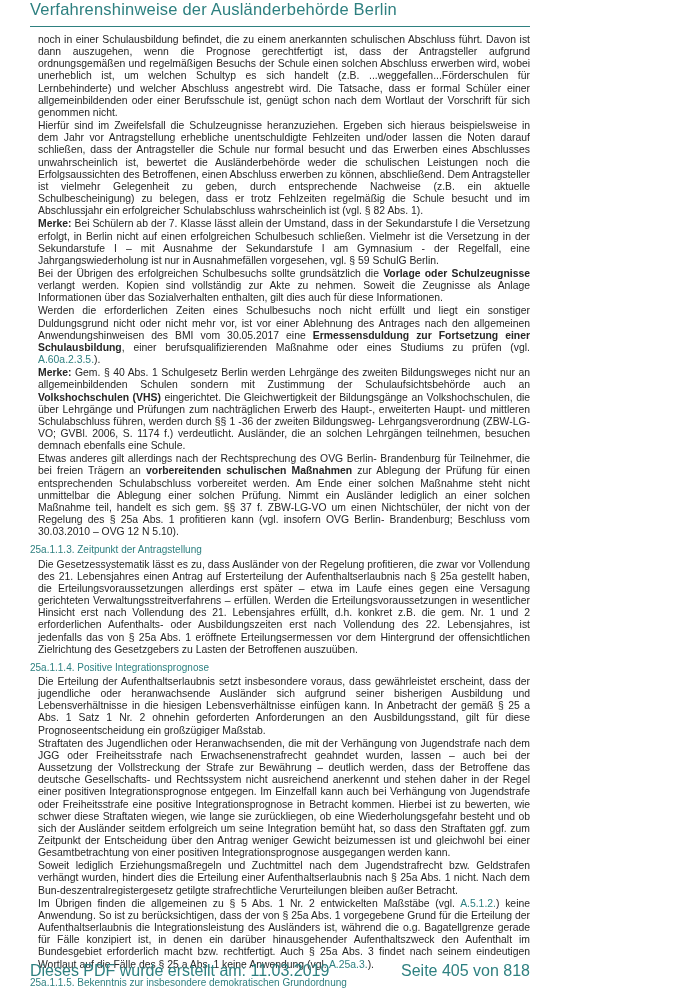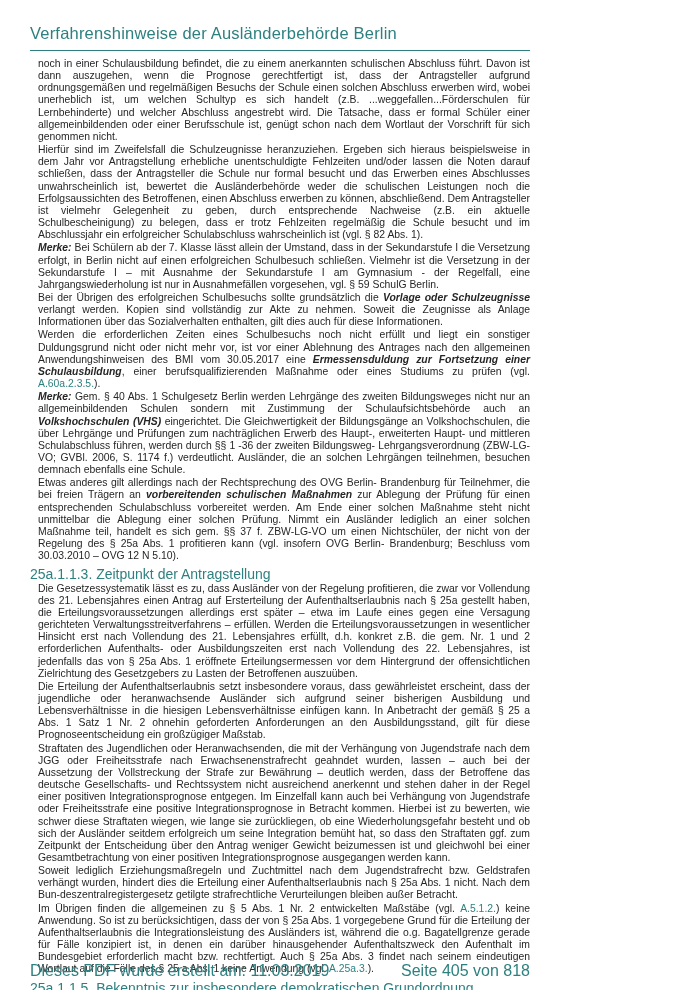--- a/index.html
+++ b/index.html
@@ -5,21 +5,21 @@
 <style>
   * { margin: 0; padding: 0; box-sizing: border-box; }
   html, body { background: #ffffff; }
   body { font-family: "Liberation Sans", sans-serif; }
 
   .page {
     width: 560px;
     height: 990px;
     position: relative;
     background: #ffffff;
-    padding: 24px 30px 0 30px;
+    padding: 0 30px 0 30px;
     overflow: hidden;
   }
 
   .doc-title {
     color: #2e8080;
     font-size: 16.5px;
     font-weight: 400;
     letter-spacing: 0.2px;
     padding-bottom: 7px;
     border-bottom: 1px solid #2e8080;
@@ -30,30 +30,30 @@
     color: #262626;
     font-size: 10.4px;
     line-height: 12.15px;
     text-align: justify;
     text-justify: inter-word;
     hyphens: none;
   }
 
   .para { margin: 0 0 1px 8px; }
 
-  .bold { font-weight: bold; font-style: italic; }
+  .bold { font-weight: bold; }
 
   .ref-link {
     color: #2e8080;
     cursor: pointer;
   }
 
   .section-heading {
     color: #2e8080;
-    font-size: 14px;
+    font-size: 10px;
     font-weight: 400;
     margin: 6px 0 2px 0;
     text-align: left;
   }
 
   .footer {
     position: absolute;
     left: 30px;
     right: 30px;
     bottom: 10px;
@@ -73,20 +73,21 @@
   <main class="doc-body">
       <p class="para"><span>noch in einer Schulausbildung befindet, die zu einem anerkannten schulischen Abschluss führt. Davon ist dann auszugehen, wenn die Prognose gerechtfertigt ist, dass der Antragsteller aufgrund ordnungsgemäßen und regelmäßigen Besuchs der Schule einen solchen Abschluss erwerben wird, wobei unerheblich ist, um welchen Schultyp es sich handelt (z.B. ...weggefallen...Förderschulen für Lernbehinderte) und welcher Abschluss angestrebt wird. Die Tatsache, dass er formal Schüler einer allgemeinbildenden oder einer Berufsschule ist, genügt schon nach dem Wortlaut der Vorschrift für sich genommen nicht.</span></p>
       <p class="para"><span>Hierfür sind im Zweifelsfall die Schulzeugnisse heranzuziehen. Ergeben sich hieraus beispielsweise in dem Jahr vor Antragstellung erhebliche unentschuldigte Fehlzeiten und/oder lassen die Noten darauf schließen, dass der Antragsteller die Schule nur formal besucht und das Erwerben eines Abschlusses unwahrscheinlich ist, bewertet die Ausländerbehörde weder die schulischen Leistungen noch die Erfolgsaussichten des Betroffenen, einen Abschluss erwerben zu können, abschließend. Dem Antragsteller ist vielmehr Gelegenheit zu geben, durch entsprechende Nachweise (z.B. ein aktuelle Schulbescheinigung) zu belegen, dass er trotz Fehlzeiten regelmäßig die Schule besucht und im Abschlussjahr ein erfolgreicher Schulabschluss wahrscheinlich ist (vgl. § 82 Abs. 1).</span></p>
       <p class="para"><span class="bold">Merke:</span><span> Bei Schülern ab der 7. Klasse lässt allein der Umstand, dass in der Sekundarstufe I die Versetzung erfolgt, in Berlin nicht auf einen erfolgreichen Schulbesuch schließen. Vielmehr ist die Versetzung in der Sekundarstufe I – mit Ausnahme der Sekundarstufe I am Gymnasium - der Regelfall, eine Jahrgangswiederholung ist nur in Ausnahmefällen vorgesehen, vgl. § 59 SchulG Berlin.</span></p>
       <p class="para"><span>Bei der Übrigen des erfolgreichen Schulbesuchs sollte grundsätzlich die </span><span class="bold">Vorlage oder Schulzeugnisse</span><span> verlangt werden. Kopien sind vollständig zur Akte zu nehmen. Soweit die Zeugnisse als Anlage Informationen über das Sozialverhalten enthalten, gilt dies auch für diese Informationen.</span></p>
       <p class="para"><span>Werden die erforderlichen Zeiten eines Schulbesuchs noch nicht erfüllt und liegt ein sonstiger Duldungsgrund nicht oder nicht mehr vor, ist vor einer Ablehnung des Antrages nach den allgemeinen Anwendungshinweisen des BMI vom 30.05.2017 eine </span><span class="bold">Ermessensduldung zur Fortsetzung einer Schulausbildung</span><span>, einer berufsqualifizierenden Maßnahme oder eines Studiums zu prüfen (vgl. </span><span class="ref-link">A.60a.2.3.5.</span><span>).</span></p>
       <p class="para"><span class="bold">Merke:</span><span> Gem. § 40 Abs. 1 Schulgesetz Berlin werden Lehrgänge des zweiten Bildungsweges nicht nur an allgemeinbildenden Schulen sondern mit Zustimmung der Schulaufsichtsbehörde auch an </span><span class="bold">Volkshochschulen (VHS)</span><span> eingerichtet. Die Gleichwertigkeit der Bildungsgänge an Volkshochschulen, die über Lehrgänge und Prüfungen zum nachträglichen Erwerb des Haupt-, erweiterten Haupt- und mittleren Schulabschluss führen, werden durch §§ 1 -36 der zweiten Bildungsweg- Lehrgangsverordnung (ZBW-LG-VO; GVBl. 2006, S. 1174 f.) verdeutlicht. Ausländer, die an solchen Lehrgängen teilnehmen, besuchen demnach ebenfalls eine Schule.</span></p>
       <p class="para"><span>Etwas anderes gilt allerdings nach der Rechtsprechung des OVG Berlin- Brandenburg für Teilnehmer, die bei freien Trägern an </span><span class="bold">vorbereitenden schulischen Maßnahmen</span><span> zur Ablegung der Prüfung für einen entsprechenden Schulabschluss vorbereitet werden. Am Ende einer solchen Maßnahme steht nicht unmittelbar die Ablegung einer solchen Prüfung. Nimmt ein Ausländer lediglich an einer solchen Maßnahme teil, handelt es sich gem. §§ 37 f. ZBW-LG-VO um einen Nichtschüler, der nicht von der Regelung des § 25a Abs. 1 profitieren kann (vgl. insofern OVG Berlin- Brandenburg; Beschluss vom 30.03.2010 – OVG 12 N 5.10).</span></p>
       <h2 class="section-heading">25a.1.1.3. Zeitpunkt der Antragstellung</h2>
       <p class="para"><span>Die Gesetzessystematik lässt es zu, dass Ausländer von der Regelung profitieren, die zwar vor Vollendung des 21. Lebensjahres einen Antrag auf Ersterteilung der Aufenthaltserlaubnis nach § 25a gestellt haben, die Erteilungsvoraussetzungen allerdings erst später – etwa im Laufe eines gegen eine Versagung gerichteten Verwaltungsstreitverfahrens – erfüllen. Werden die Erteilungsvoraussetzungen in wesentlicher Hinsicht erst nach Vollendung des 21. Lebensjahres erfüllt, d.h. konkret z.B. die gem. Nr. 1 und 2 erforderlichen Aufenthalts- oder Ausbildungszeiten erst nach Vollendung des 22. Lebensjahres, ist jedenfalls das von § 25a Abs. 1 eröffnete Erteilungsermessen vor dem Hintergrund der offensichtlichen Zielrichtung des Gesetzgebers zu Lasten der Betroffenen auszuüben.</span></p>
+      <h2 class="section-heading">25a.1.1.4. Positive Integrationsprognose</h2>
       <p class="para"><span>Die Erteilung der Aufenthaltserlaubnis setzt insbesondere voraus, dass gewährleistet erscheint, dass der jugendliche oder heranwachsende Ausländer sich aufgrund seiner bisherigen Ausbildung und Lebensverhältnisse in die hiesigen Lebensverhältnisse einfügen kann. In Anbetracht der gemäß § 25 a Abs. 1 Satz 1 Nr. 2 ohnehin geforderten Anforderungen an den Ausbildungsstand, gilt für diese Prognoseentscheidung ein großzügiger Maßstab.</span></p>
       <p class="para"><span>Straftaten des Jugendlichen oder Heranwachsenden, die mit der Verhängung von Jugendstrafe nach dem JGG oder Freiheitsstrafe nach Erwachsenenstrafrecht geahndet wurden, lassen – auch bei der Aussetzung der Vollstreckung der Strafe zur Bewährung – deutlich werden, dass der Betroffene das deutsche Gesellschafts- und Rechtssystem nicht ausreichend anerkennt und stehen daher in der Regel einer positiven Integrationsprognose entgegen. Im Einzelfall kann auch bei Verhängung von Jugendstrafe oder Freiheitsstrafe eine positive Integrationsprognose in Betracht kommen. Hierbei ist zu bewerten, wie schwer diese Straftaten wiegen, wie lange sie zurückliegen, ob eine Wiederholungsgefahr besteht und ob sich der Ausländer seitdem erfolgreich um seine Integration bemüht hat, so dass den Straftaten ggf. zum Zeitpunkt der Entscheidung über den Antrag weniger Gewicht beizumessen ist und gleichwohl bei einer Gesamtbetrachtung von einer positiven Integrationsprognose ausgegangen werden kann.</span></p>
       <p class="para"><span>Soweit lediglich Erziehungsmaßregeln und Zuchtmittel nach dem Jugendstrafrecht bzw. Geldstrafen verhängt wurden, hindert dies die Erteilung einer Aufenthaltserlaubnis nach § 25a Abs. 1 nicht. Nach dem Bun-deszentralregistergesetz getilgte strafrechtliche Verurteilungen bleiben außer Betracht.</span></p>
       <p class="para"><span>Im Übrigen finden die allgemeinen zu § 5 Abs. 1 Nr. 2 entwickelten Maßstäbe (vgl. </span><span class="ref-link">A.5.1.2.</span><span>) keine Anwendung. So ist zu berücksichtigen, dass der von § 25a Abs. 1 vorgegebene Grund für die Erteilung der Aufenthaltserlaubnis die Integrationsleistung des Ausländers ist, während die o.g. Bagatellgrenze gerade für Fälle konzipiert ist, in denen ein darüber hinausgehender Aufenthaltszweck den Aufenthalt im Bundesgebiet erforderlich macht bzw. rechtfertigt. Auch § 25a Abs. 3 findet nach seinem eindeutigen Wortlaut auf die Fälle des § 25 a Abs. 1 keine Anwendung (vgl. </span><span class="ref-link">A.25a.3.</span><span>).</span></p>
       <h2 class="section-heading">25a.1.1.5. Bekenntnis zur insbesondere demokratischen Grundordnung</h2>
     </main>
 
   <div class="footer">
     <span>Dieses PDF wurde erstellt am: 11.03.2019</span>
     <span>Seite 405 von 818</span>

